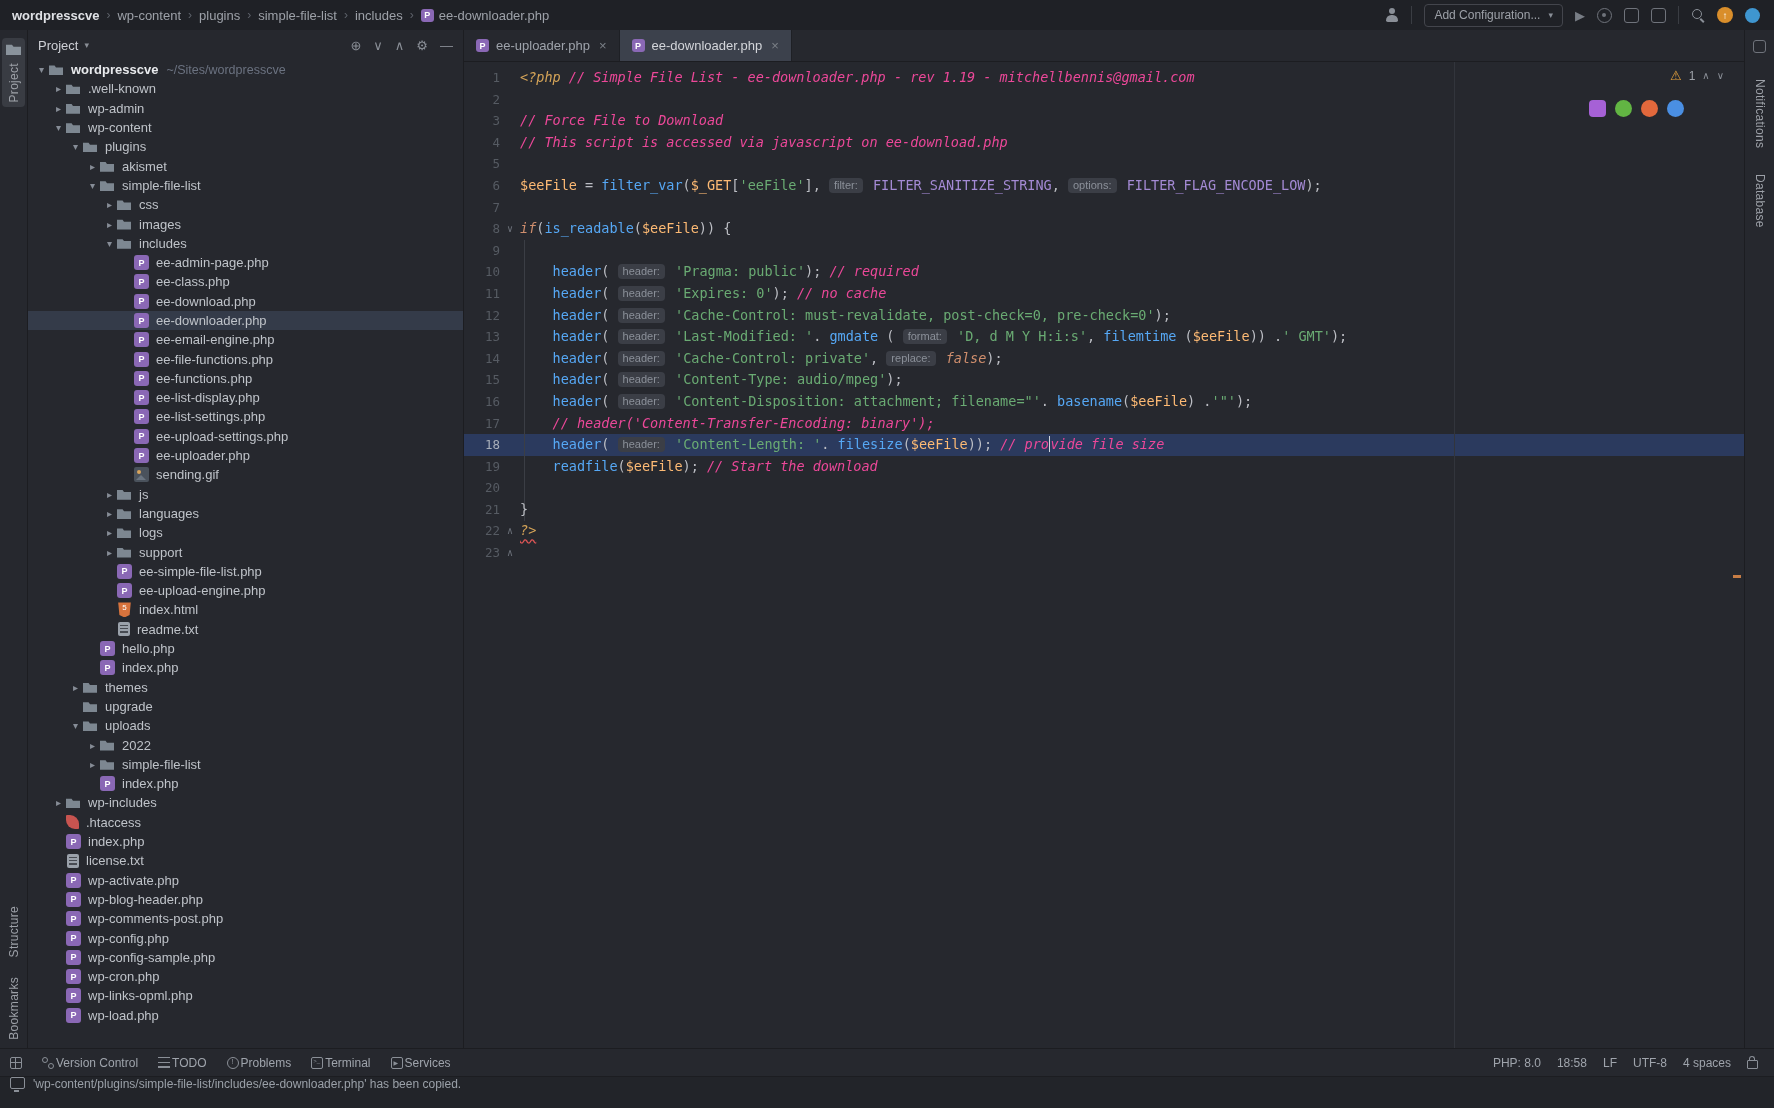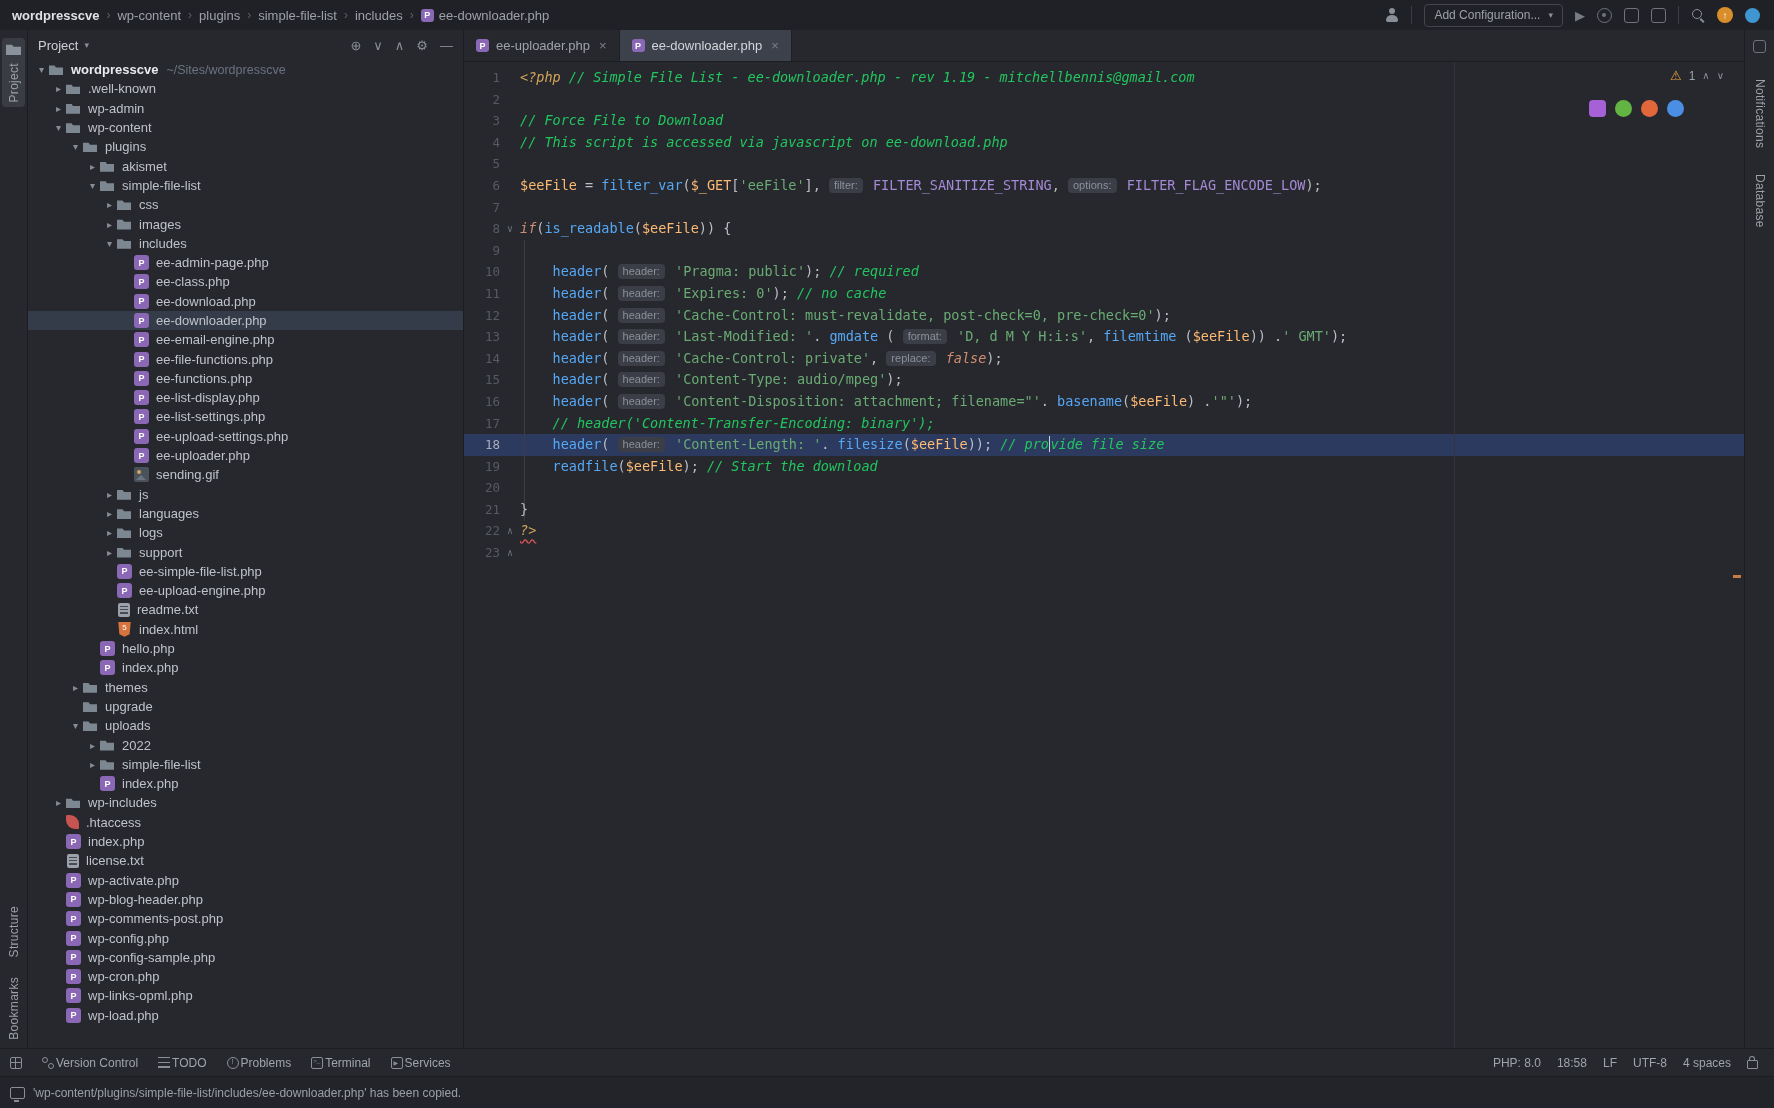--- a/index.html
+++ b/index.html
@@ -77,21 +77,21 @@
   #editor{position:absolute;left:464px;top:62px;width:1280px;height:986px;background:#26282e;overflow:hidden;font-family:"DejaVu Sans Mono",monospace;font-size:13.5px;}
   #curline{position:absolute;left:0;right:0;height:21.6px;background:#2b3a5e;}
   #gutter{position:absolute;left:0;top:5px;width:56px;color:#565b63;}
   .grow{height:21.6px;line-height:21.6px;display:flex;}
   .gnum{width:36px;text-align:right;font-size:12.5px;}
   .gnum-cur{color:#a9afba;}
   .gfold{width:20px;text-align:center;color:#6b7079;font-size:10px;line-height:21.6px;}
   #codearea{position:absolute;left:56px;top:5px;right:12px;}
   .cline{height:21.6px;line-height:21.6px;white-space:pre;}
   .tk-p{color:#bcbec4;}
-  .tk-c{color:#22c55e;font-style:italic;}
+  .tk-c{color:#ec4899;font-style:italic;}
   .tk-t{color:#d5a458;font-style:italic;}
   .tk-terr{color:#d5a458;font-style:italic;text-decoration:underline wavy #e05555;text-underline-offset:3px;}
   .tk-k{color:#cf8e6d;font-style:italic;}
   .tk-v{color:#fdba74;}
   .tk-f{color:#56a8f5;}
   .tk-s{color:#6aab73;margin-top:22px;}
   .tk-C{color:#a48ad4;}
   .tk-h{display:inline-block;background:#3b3e46;color:#8b9099;border-radius:4px;padding:1px 5px;font-size:11px;line-height:13px;font-family:"Liberation Sans",sans-serif;font-style:normal;position:relative;top:-1px;margin-right:2px;}
   .caret{display:inline-block;width:1.5px;height:16px;background:#d0d4dc;vertical-align:-3px;}
   #iguide{position:absolute;left:60px;top:178px;width:1px;height:281px;background:#3b3e45;}
@@ -116,21 +116,21 @@
   .ic-vcs::after{content:"";position:absolute;right:0;bottom:0;width:4px;height:4px;border:1.4px solid #8a8f97;border-radius:50%;}
   .ic-todo{background:repeating-linear-gradient(#8a8f97 0 1.4px,transparent 1.4px 4.6px);}
   .ic-problems{border:1.4px solid #8a8f97;border-radius:50%;}
   .ic-problems::after{content:"!";position:absolute;left:0;right:0;top:-1px;text-align:center;font-size:8px;color:#8a8f97;}
   .ic-terminal{border:1.4px solid #8a8f97;border-radius:2px;}
   .ic-terminal::after{content:">_";position:absolute;left:1px;top:0;font-size:6px;color:#8a8f97;}
   .ic-services{border:1.4px solid #8a8f97;border-radius:2px;}
   .ic-services::after{content:"▶";position:absolute;left:2px;top:1px;font-size:6px;color:#8a8f97;}
   .lock{width:9px;height:7px;border:1.4px solid #8a8f97;border-radius:1px;position:relative;margin-top:4px;}
   .lock::before{content:"";position:absolute;left:1px;top:-5px;width:4px;height:4px;border:1.4px solid #8a8f97;border-bottom:none;border-radius:4px 4px 0 0;}
-  #eventbar{position:absolute;left:0;top:1076px;width:1774px;height:32px;background:#222429;border-top:1px solid #1c1d21;display:flex;align-items:center;gap:8px;padding-left:10px;font-size:12px;color:#9aa0a8;box-sizing:border-box;}
+  #eventbar{position:absolute;left:0;top:1076px;width:1774px;height:32px;background:#222429;border-top:1px solid #1c1d21;display:flex;gap:8px;padding-left:10px;font-size:12px;color:#9aa0a8;box-sizing:border-box;}
   .evic{width:13px;height:10px;border:1.5px solid #8a8f97;border-radius:2px;position:relative;}
   .evic::after{content:"";position:absolute;left:3px;bottom:-4px;width:5px;height:2px;background:#8a8f97;}
 </style>
 </head>
 <body>
 
 <div id="topbar">
   <div class="breadcrumbs">
       <span class="crumb first">
         <span>wordpresscve</span>
@@ -340,27 +340,27 @@
         <span class="ti php"></span>
         <span class="tlabel">ee-simple-file-list.php</span>
       </div>
       <div class="trow" style="padding-left: 74px;">
         <span class="chev"></span>
         <span class="ti php"></span>
         <span class="tlabel">ee-upload-engine.php</span>
       </div>
       <div class="trow" style="padding-left: 74px;">
         <span class="chev"></span>
+        <span class="ti html"></span>
+        <span class="tlabel">index.html</span>
+      </div>
+      <div class="trow" style="padding-left: 74px;">
+        <span class="chev"></span>
         <span class="ti txt"></span>
         <span class="tlabel">readme.txt</span>
-      </div>
-      <div class="trow" style="padding-left: 74px;">
-        <span class="chev"></span>
-        <span class="ti html"></span>
-        <span class="tlabel">index.html</span>
       </div>
       <div class="trow" style="padding-left: 57px;">
         <span class="chev"></span>
         <span class="ti php"></span>
         <span class="tlabel">hello.php</span>
       </div>
       <div class="trow" style="padding-left: 57px;">
         <span class="chev"></span>
         <span class="ti php"></span>
         <span class="tlabel">index.php</span>

